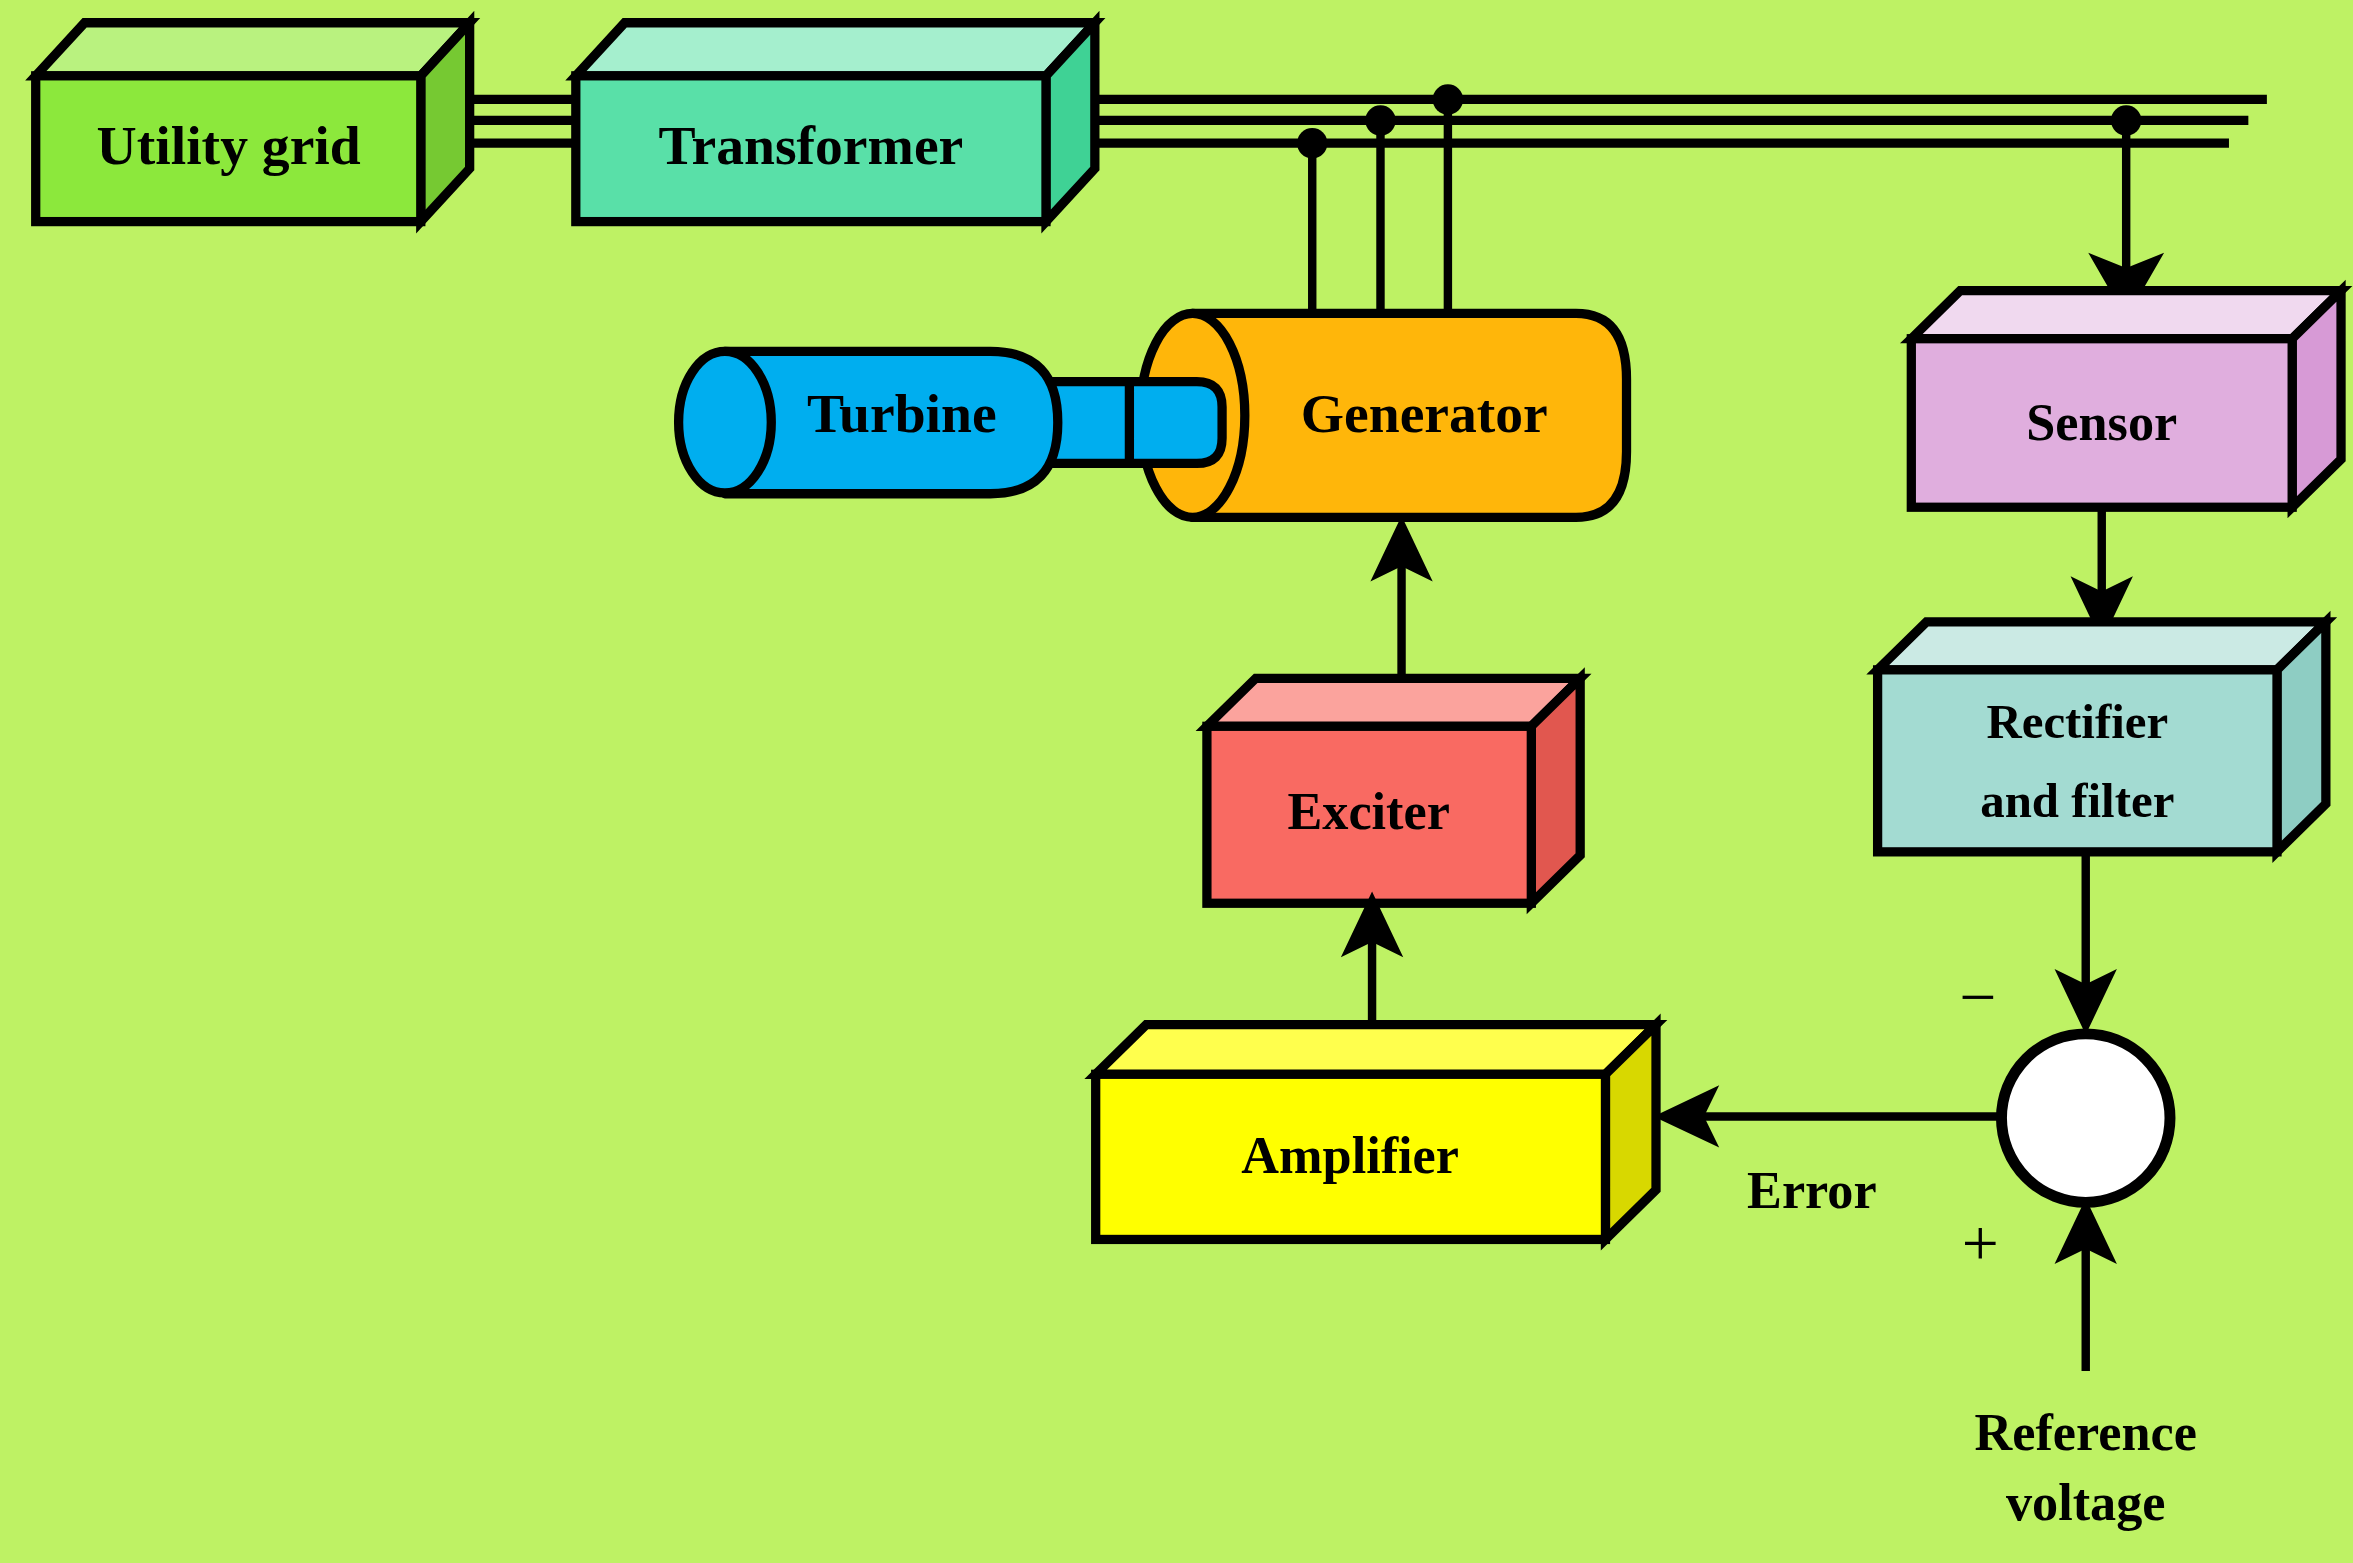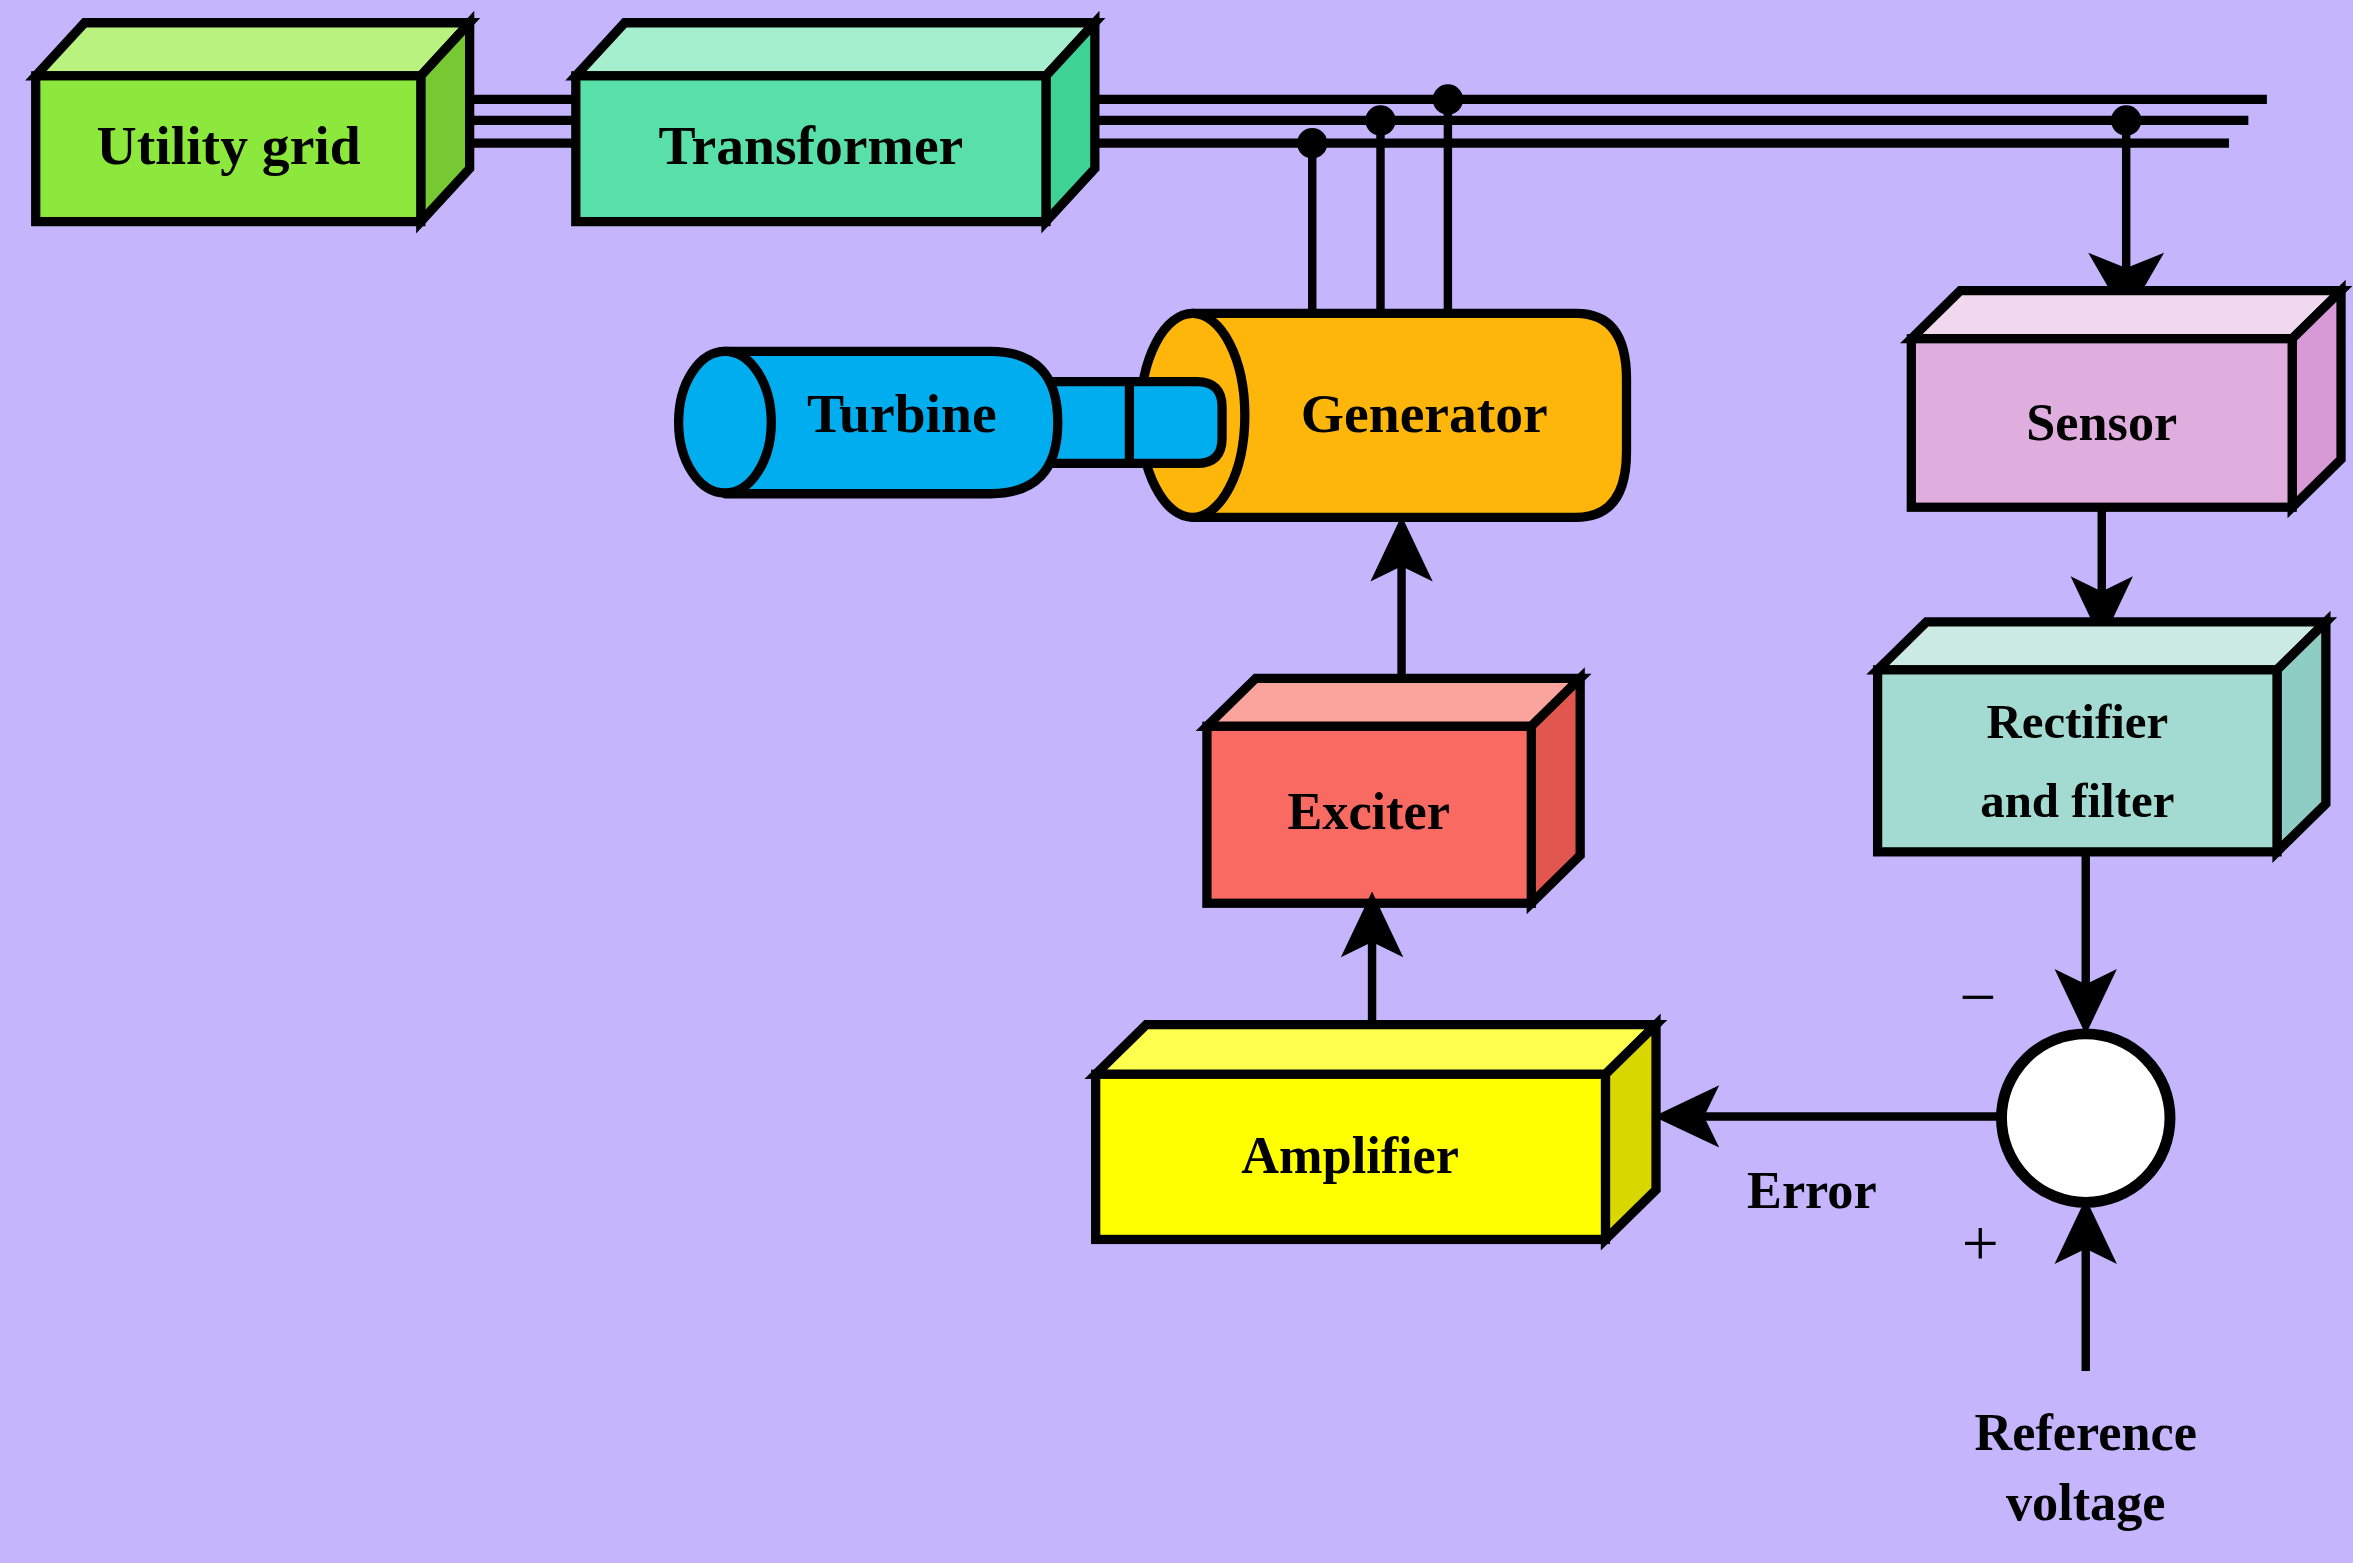--- a/index.html
+++ b/index.html
@@ -7,21 +7,21 @@
     padding: 0;
     background: #ffffff;
   }
   body {
     font-family: "Liberation Serif", "DejaVu Serif", serif;
   }
   #diagram-root {
     position: relative;
     width: 2354px;
     height: 1563px;
-    background: #c4b5fd;
+    background: #bef264;
     overflow: hidden;
   }
   svg#diagram-svg {
     display: block;
     width: 2354px;
     height: 1563px;
   }
   .blk-label {
     font-family: "Liberation Serif", "DejaVu Serif", serif;
     font-weight: bold;

